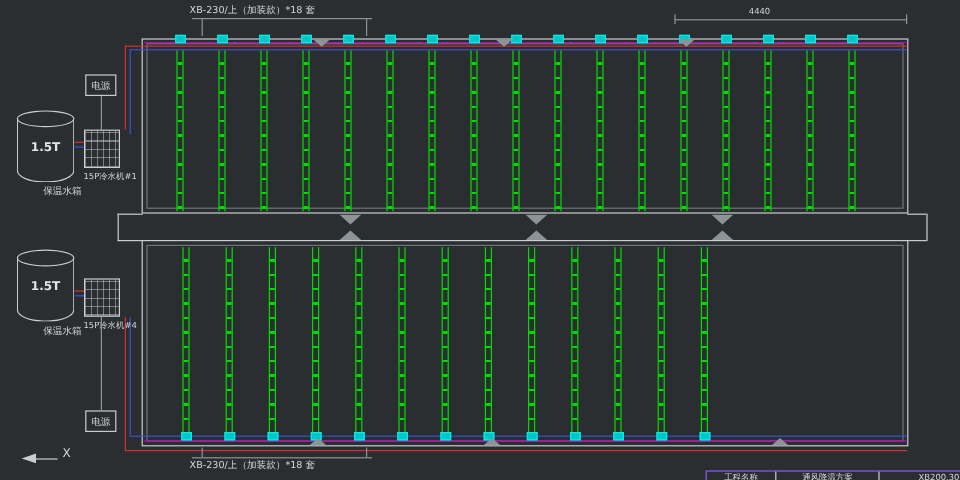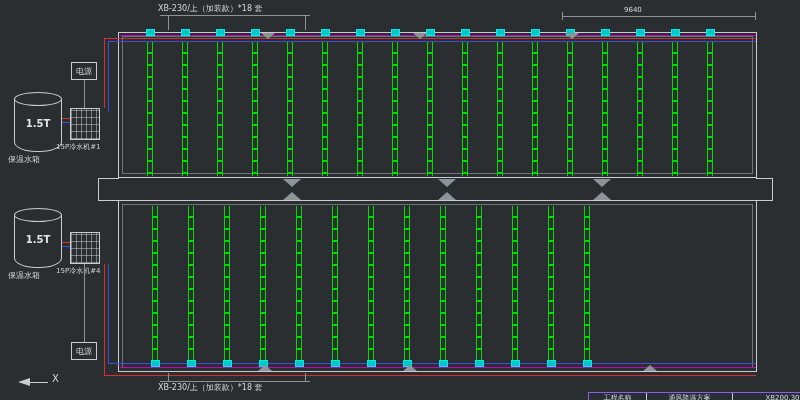--- a/index.html
+++ b/index.html
@@ -18,21 +18,21 @@
         background:repeating-linear-gradient(to bottom,transparent 0 10px,#00dc00 10px 12px)}
   .cbox{position:absolute;width:9px;height:7px;background:#00c6c6;border:1px solid #00eded}
   .tri{position:absolute;width:0;height:0;border-left:7px solid transparent;border-right:7px solid transparent}
   .tri.down{border-top:6px solid #8d9497}
   .tri.up{border-bottom:6px solid #8d9497}
   .tri2{position:absolute;width:0;height:0;border-left:9px solid transparent;border-right:9px solid transparent}
   .tri2.down{border-top:8px solid #8d9497}
   .tri2.up{border-bottom:8px solid #8d9497}
   .lbl{position:absolute;font-size:8px;line-height:10px;color:#d4d8da;white-space:nowrap}
   .lbl.small{font-size:7px}
-  .lbl.center{text-align:left}
+  .lbl.center{text-align:right}
   .pbox{position:absolute;width:26px;height:18px;border:1px solid #c9cdd0;display:flex;
         align-items:center;justify-content:center;font-size:8px;color:#d4d8da}
   .tank{position:absolute;width:48px;height:62px}
   .tank .lid{position:absolute;left:0;top:0;width:48px;height:14px;border:1px solid #c9cdd0;border-radius:50%}
   .tank .body{position:absolute;left:0;top:7px;width:48px;height:53px;border:1px solid #c9cdd0;border-top:none;
               border-radius:0 0 22px 22px/0 0 10px 10px}
   .tank .tlabel{position:absolute;left:0;top:26px;width:48px;text-align:center;font-size:10px;
                 font-weight:bold;color:#e2e5e7}
   .chiller{position:absolute;width:30px;height:32px;border:1px solid #c9cdd0;
      background:repeating-linear-gradient(90deg,rgba(200,205,208,.5) 0 1px,transparent 1px 5px),
@@ -112,21 +112,21 @@
   <div class="lbl" style="left:158px;top:4px">XB-230/上（加装款）*18 套</div>
   <div class="hline dim" style="left:160px;top:15px;width:150px"></div>
   <div class="vline dim" style="left:168px;top:15px;height:15px"></div>
   <div class="vline dim" style="left:305px;top:15px;height:15px"></div>
 
   <div class="lbl" style="left:158px;top:383px">XB-230/上（加装款）*18 套</div>
   <div class="hline dim" style="left:160px;top:381px;width:150px"></div>
   <div class="vline dim" style="left:168px;top:373px;height:8px"></div>
   <div class="vline dim" style="left:305px;top:373px;height:8px"></div>
 
-  <div class="lbl small" style="left:624px;top:5px">9640</div>
+  <div class="lbl small" style="left:624px;top:5px">4440</div>
   <div class="hline dim" style="left:562px;top:16px;width:194px"></div>
   <div class="vline dim" style="left:562px;top:12px;height:8px"></div>
   <div class="vline dim" style="left:755px;top:12px;height:8px"></div>
 
   <div class="arrowL" style="left:18px;top:378px"></div>
   <div class="hline" style="left:30px;top:382px;width:18px"></div>
   <div class="lbl" style="left:52px;top:374px;font-size:10px">X</div>
 
   <div class="tblock">
     <div class="cell c1">工程名称</div>

